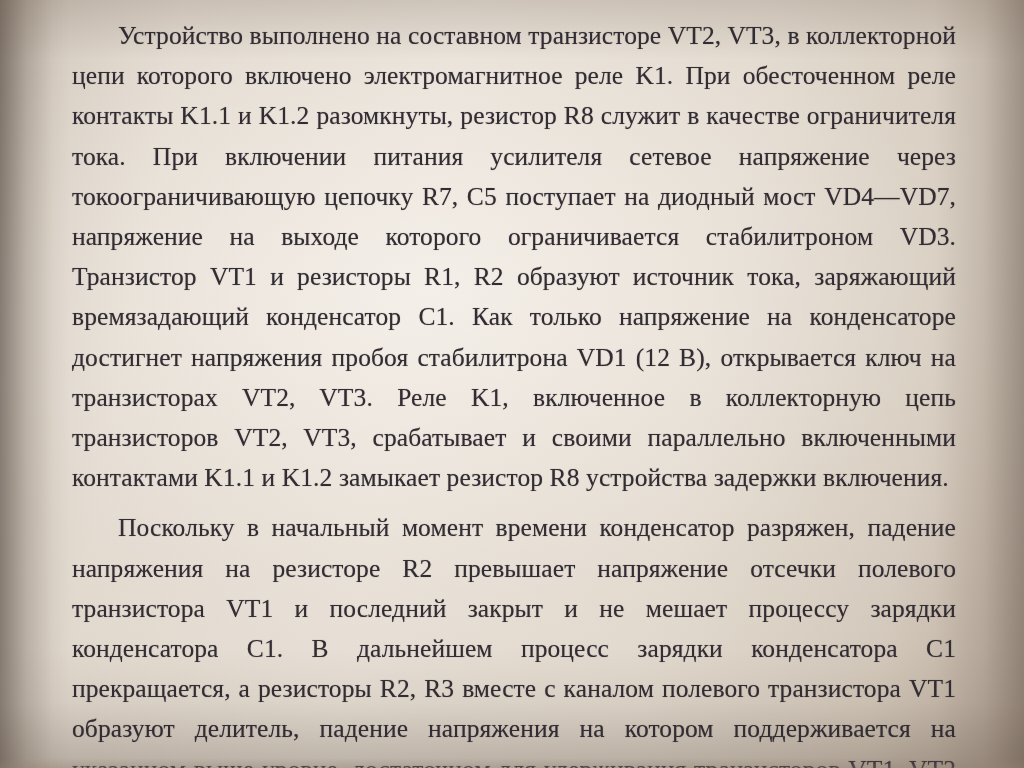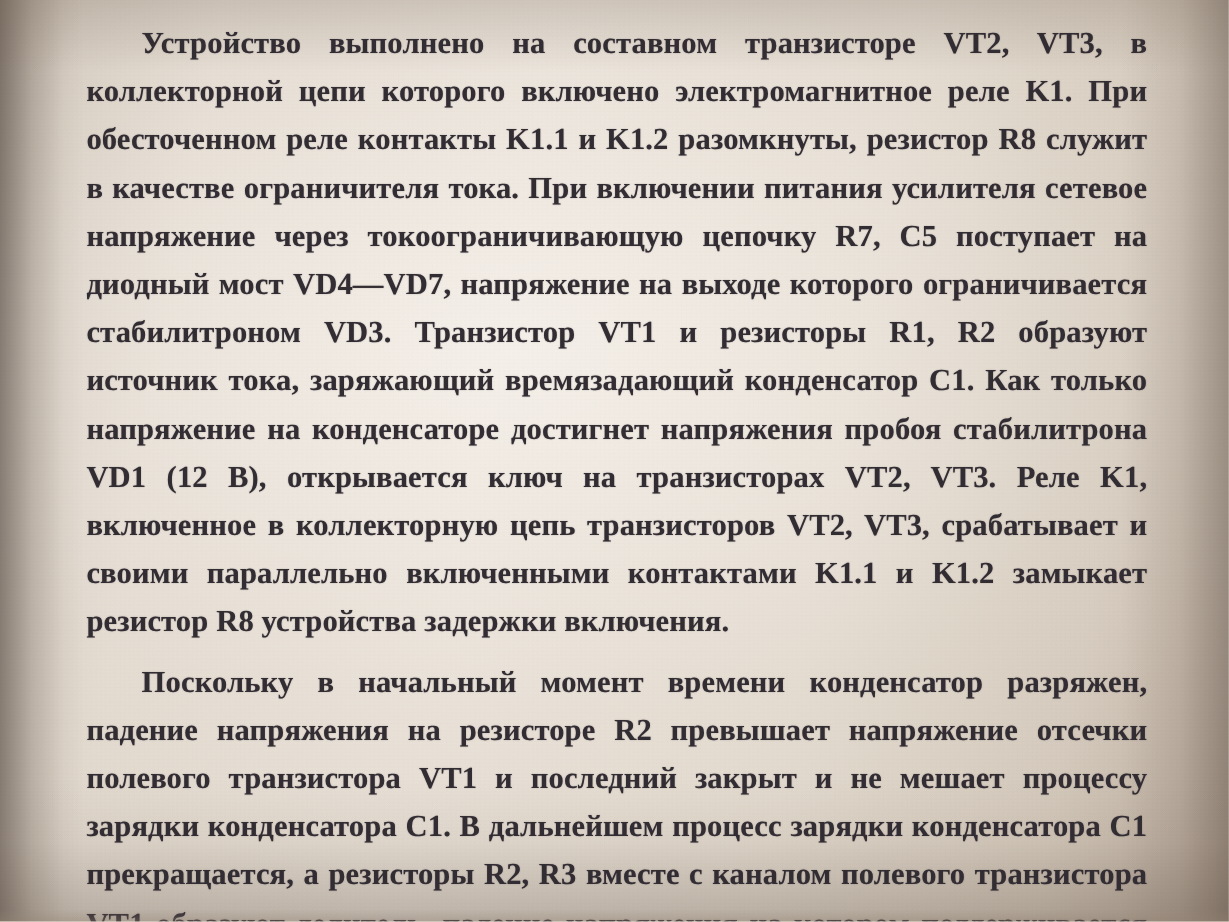--- a/index.html
+++ b/index.html
@@ -74,21 +74,21 @@
   }
   p.para {
     margin: 0;
     font-size: 25.5px;
     line-height: 40.2px;
     text-align: justify;
     text-justify: inter-word;
     letter-spacing: 0.1px;
     color: #322c33;
     text-shadow: 0 0 1.1px rgba(50,44,51,0.45);
-    font-weight: 700;
+    font-weight: 400;
   }
   p.para + p.para {
     margin-top: 10px;
   }
   p.para .indent {
     display: inline-block;
     width: 46px;
   }
   
   .text-column {

